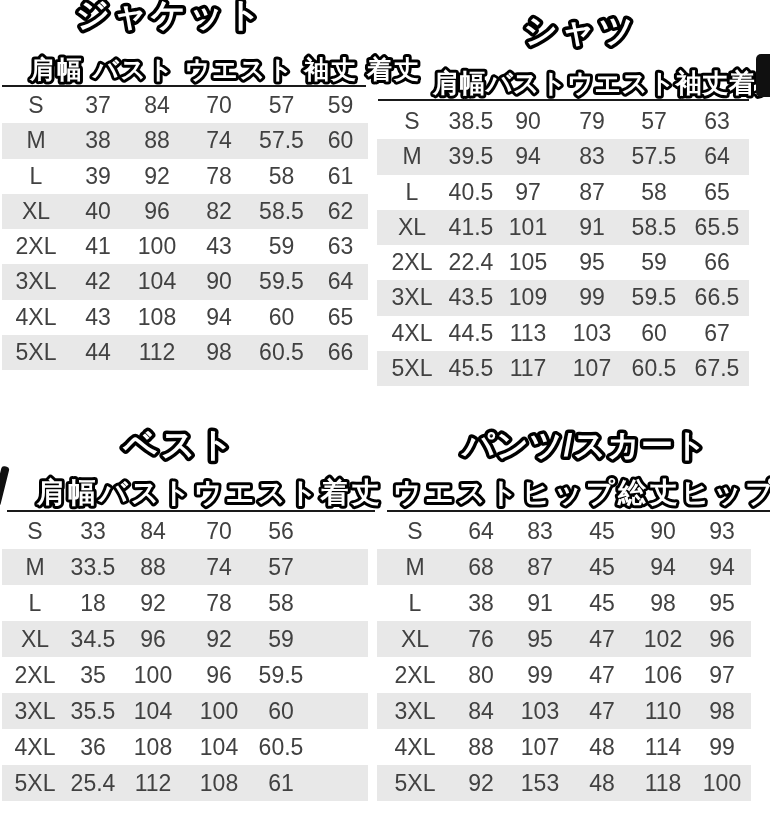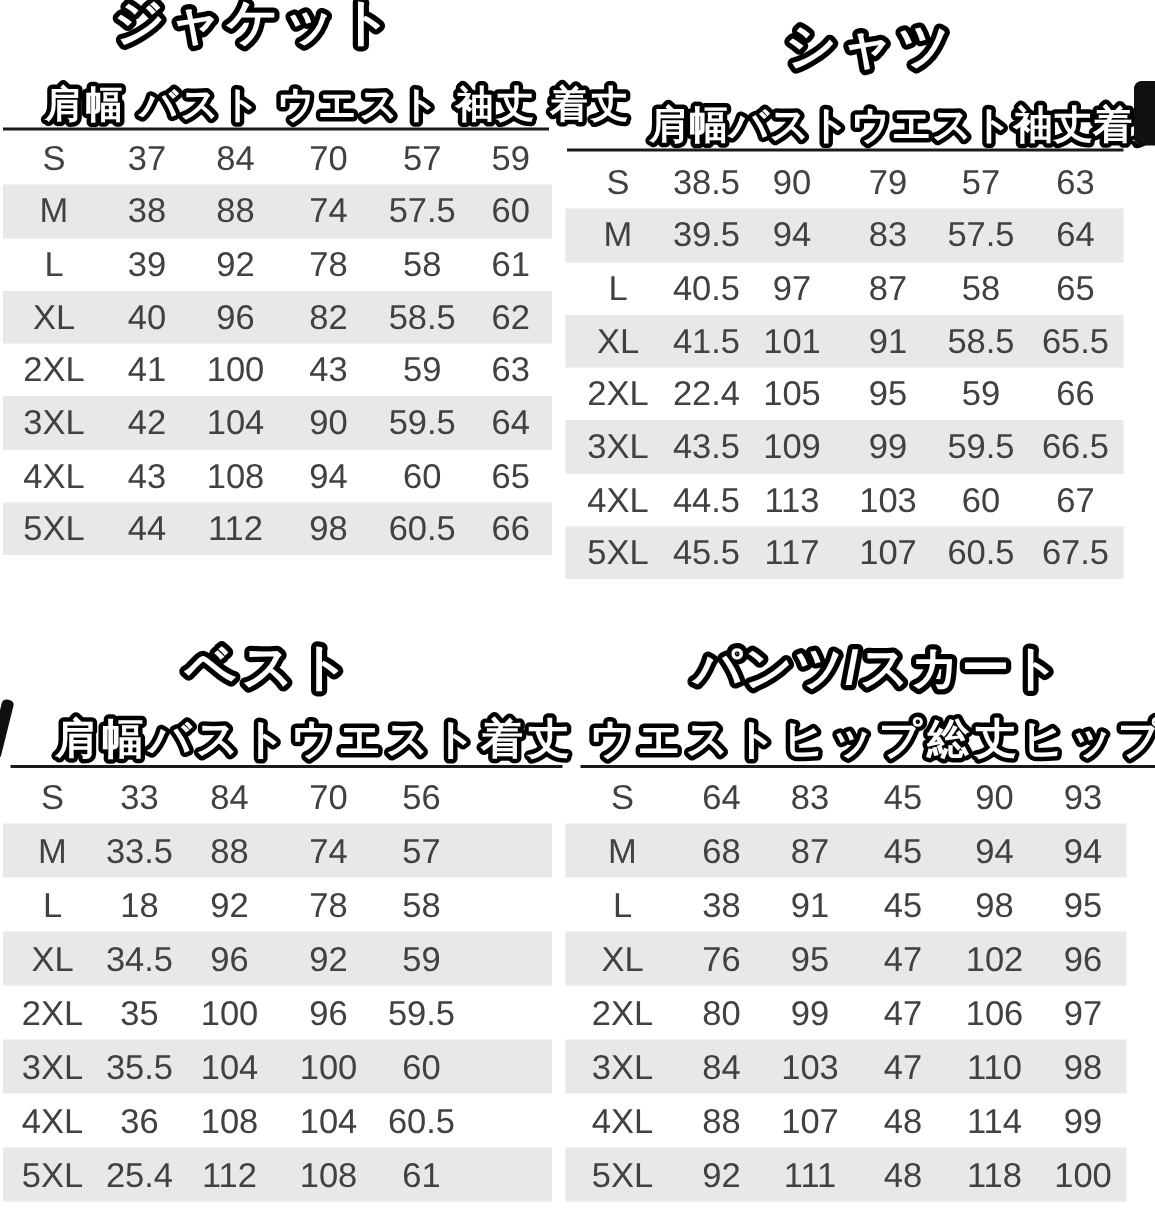--- a/index.html
+++ b/index.html
@@ -382,21 +382,21 @@
           <div class="cell">4XL</div>
           <div class="cell">88</div>
           <div class="cell">107</div>
           <div class="cell">48</div>
           <div class="cell">114</div>
           <div class="cell">99</div>
         </div>
         <div class="row striped">
           <div class="cell">5XL</div>
           <div class="cell">92</div>
-          <div class="cell">111</div>
+          <div class="cell">153</div>
           <div class="cell">48</div>
           <div class="cell">118</div>
           <div class="cell">100</div>
         </div>
       </div>
   </section>
 
   <div class="fragment-top-right"></div>
   <div class="fragment-left"></div>
 

